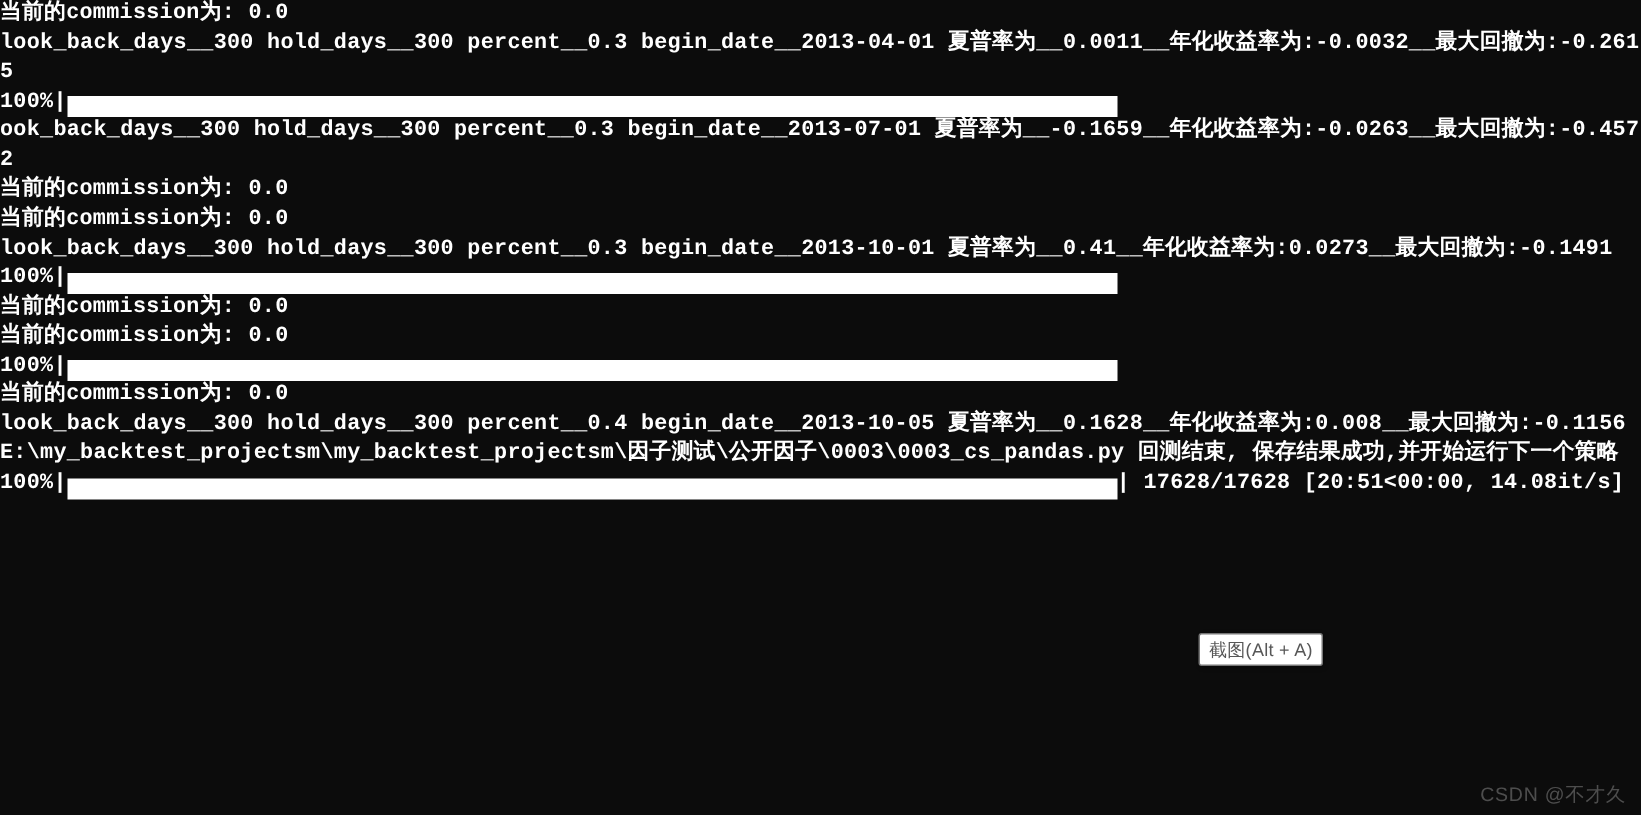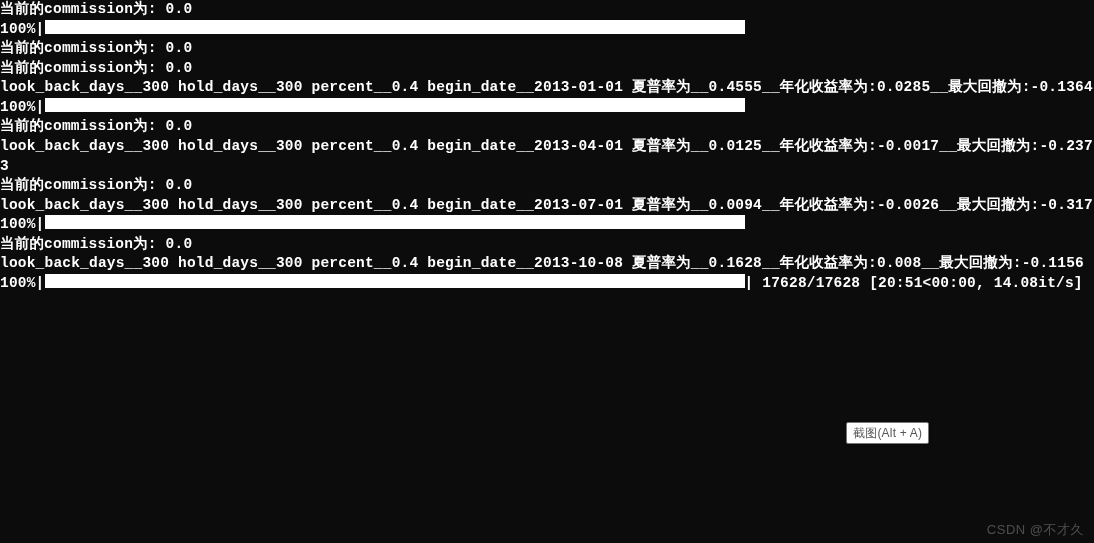--- a/index.html
+++ b/index.html
@@ -20,21 +20,21 @@
       width: 100%;
       height: 100%;
       position: relative;
     }
     .line {
       white-space: pre-wrap;
       word-break: break-all;
     }
     .progress-line {
       display: flex;
-      align-items: flex-start;
+      align-items: flex-end;
       white-space: nowrap;
     }
     .progress-label {
       flex-shrink: 0;
     }
     .progress-bar {
       background: #ffffff;
       color: #ffffff;
       flex-shrink: 0;
       display: inline-block;
@@ -64,49 +64,50 @@
       font-family: 'Microsoft YaHei', sans-serif;
       font-weight: normal;
       letter-spacing: 0.5px;
     }
   </style>
 </head>
 <body>
 
 <div class="terminal">
   <div class="line">当前的commission为: 0.0</div>
+  <div class="line">look_back_days__300 hold_days__300 percent__0.3 begin_date__2013-04-01 夏普率为__0.0011__年化收益率为:-0.0032__最大回撤为:-0.2615</div>
+
+  <div class="progress-line">
+    <span class="progress-label">100%|</span>
+    <span class="progress-bar" style="width:700px"></span>
+  </div>
+
+  <div class="line">ook_back_days__300 hold_days__300 percent__0.3 begin_date__2013-07-01 夏普率为__-0.1659__年化收益率为:-0.0263__最大回撤为:-0.4572</div>
+  <div class="line">当前的commission为: 0.0</div>
+  <div class="line">当前的commission为: 0.0</div>
+  <div class="line">look_back_days__300 hold_days__300 percent__0.3 begin_date__2013-10-01 夏普率为__0.41__年化收益率为:0.0273__最大回撤为:-0.1491</div>
 
   <div class="progress-line">
     <span class="progress-label">100%|</span>
     <span class="progress-bar" style="width:700px"></span>
   </div>
 
   <div class="line">当前的commission为: 0.0</div>
   <div class="line">当前的commission为: 0.0</div>
-  <div class="line">look_back_days__300 hold_days__300 percent__0.4 begin_date__2013-01-01 夏普率为__0.4555__年化收益率为:0.0285__最大回撤为:-0.1364</div>
 
   <div class="progress-line">
     <span class="progress-label">100%|</span>
     <span class="progress-bar" style="width:700px"></span>
   </div>
 
   <div class="line">当前的commission为: 0.0</div>
-  <div class="line">look_back_days__300 hold_days__300 percent__0.4 begin_date__2013-04-01 夏普率为__0.0125__年化收益率为:-0.0017__最大回撤为:-0.2373</div>
-  <div class="line">当前的commission为: 0.0</div>
-  <div class="line">look_back_days__300 hold_days__300 percent__0.4 begin_date__2013-07-01 夏普率为__0.0094__年化收益率为:-0.0026__最大回撤为:-0.317</div>
-
-  <div class="progress-line">
-    <span class="progress-label">100%|</span>
-    <span class="progress-bar" style="width:700px"></span>
-  </div>
-
-  <div class="line">当前的commission为: 0.0</div>
-  <div class="line">look_back_days__300 hold_days__300 percent__0.4 begin_date__2013-10-08 夏普率为__0.1628__年化收益率为:0.008__最大回撤为:-0.1156</div>
+  <div class="line">look_back_days__300 hold_days__300 percent__0.4 begin_date__2013-10-05 夏普率为__0.1628__年化收益率为:0.008__最大回撤为:-0.1156</div>
+  <div class="line">E:\my_backtest_projectsm\my_backtest_projectsm\因子测试\公开因子\0003\0003_cs_pandas.py 回测结束, 保存结果成功,并开始运行下一个策略</div>
 
   <div class="progress-line">
     <span class="progress-label">100%|</span>
     <span class="progress-bar" style="width:700px"></span>
     <span class="progress-stats">| 17628/17628 [20:51&lt;00:00, 14.08it/s]</span>
   </div>
 
-  <div class="tooltip" style="top:422px; left:846px;">截图(Alt + A)</div>
+  <div class="tooltip" style="top:422px; left:799px;">截图(Alt + A)</div>
   <div class="watermark">CSDN @不才久</div>
 </div>
 
 </body></html>

